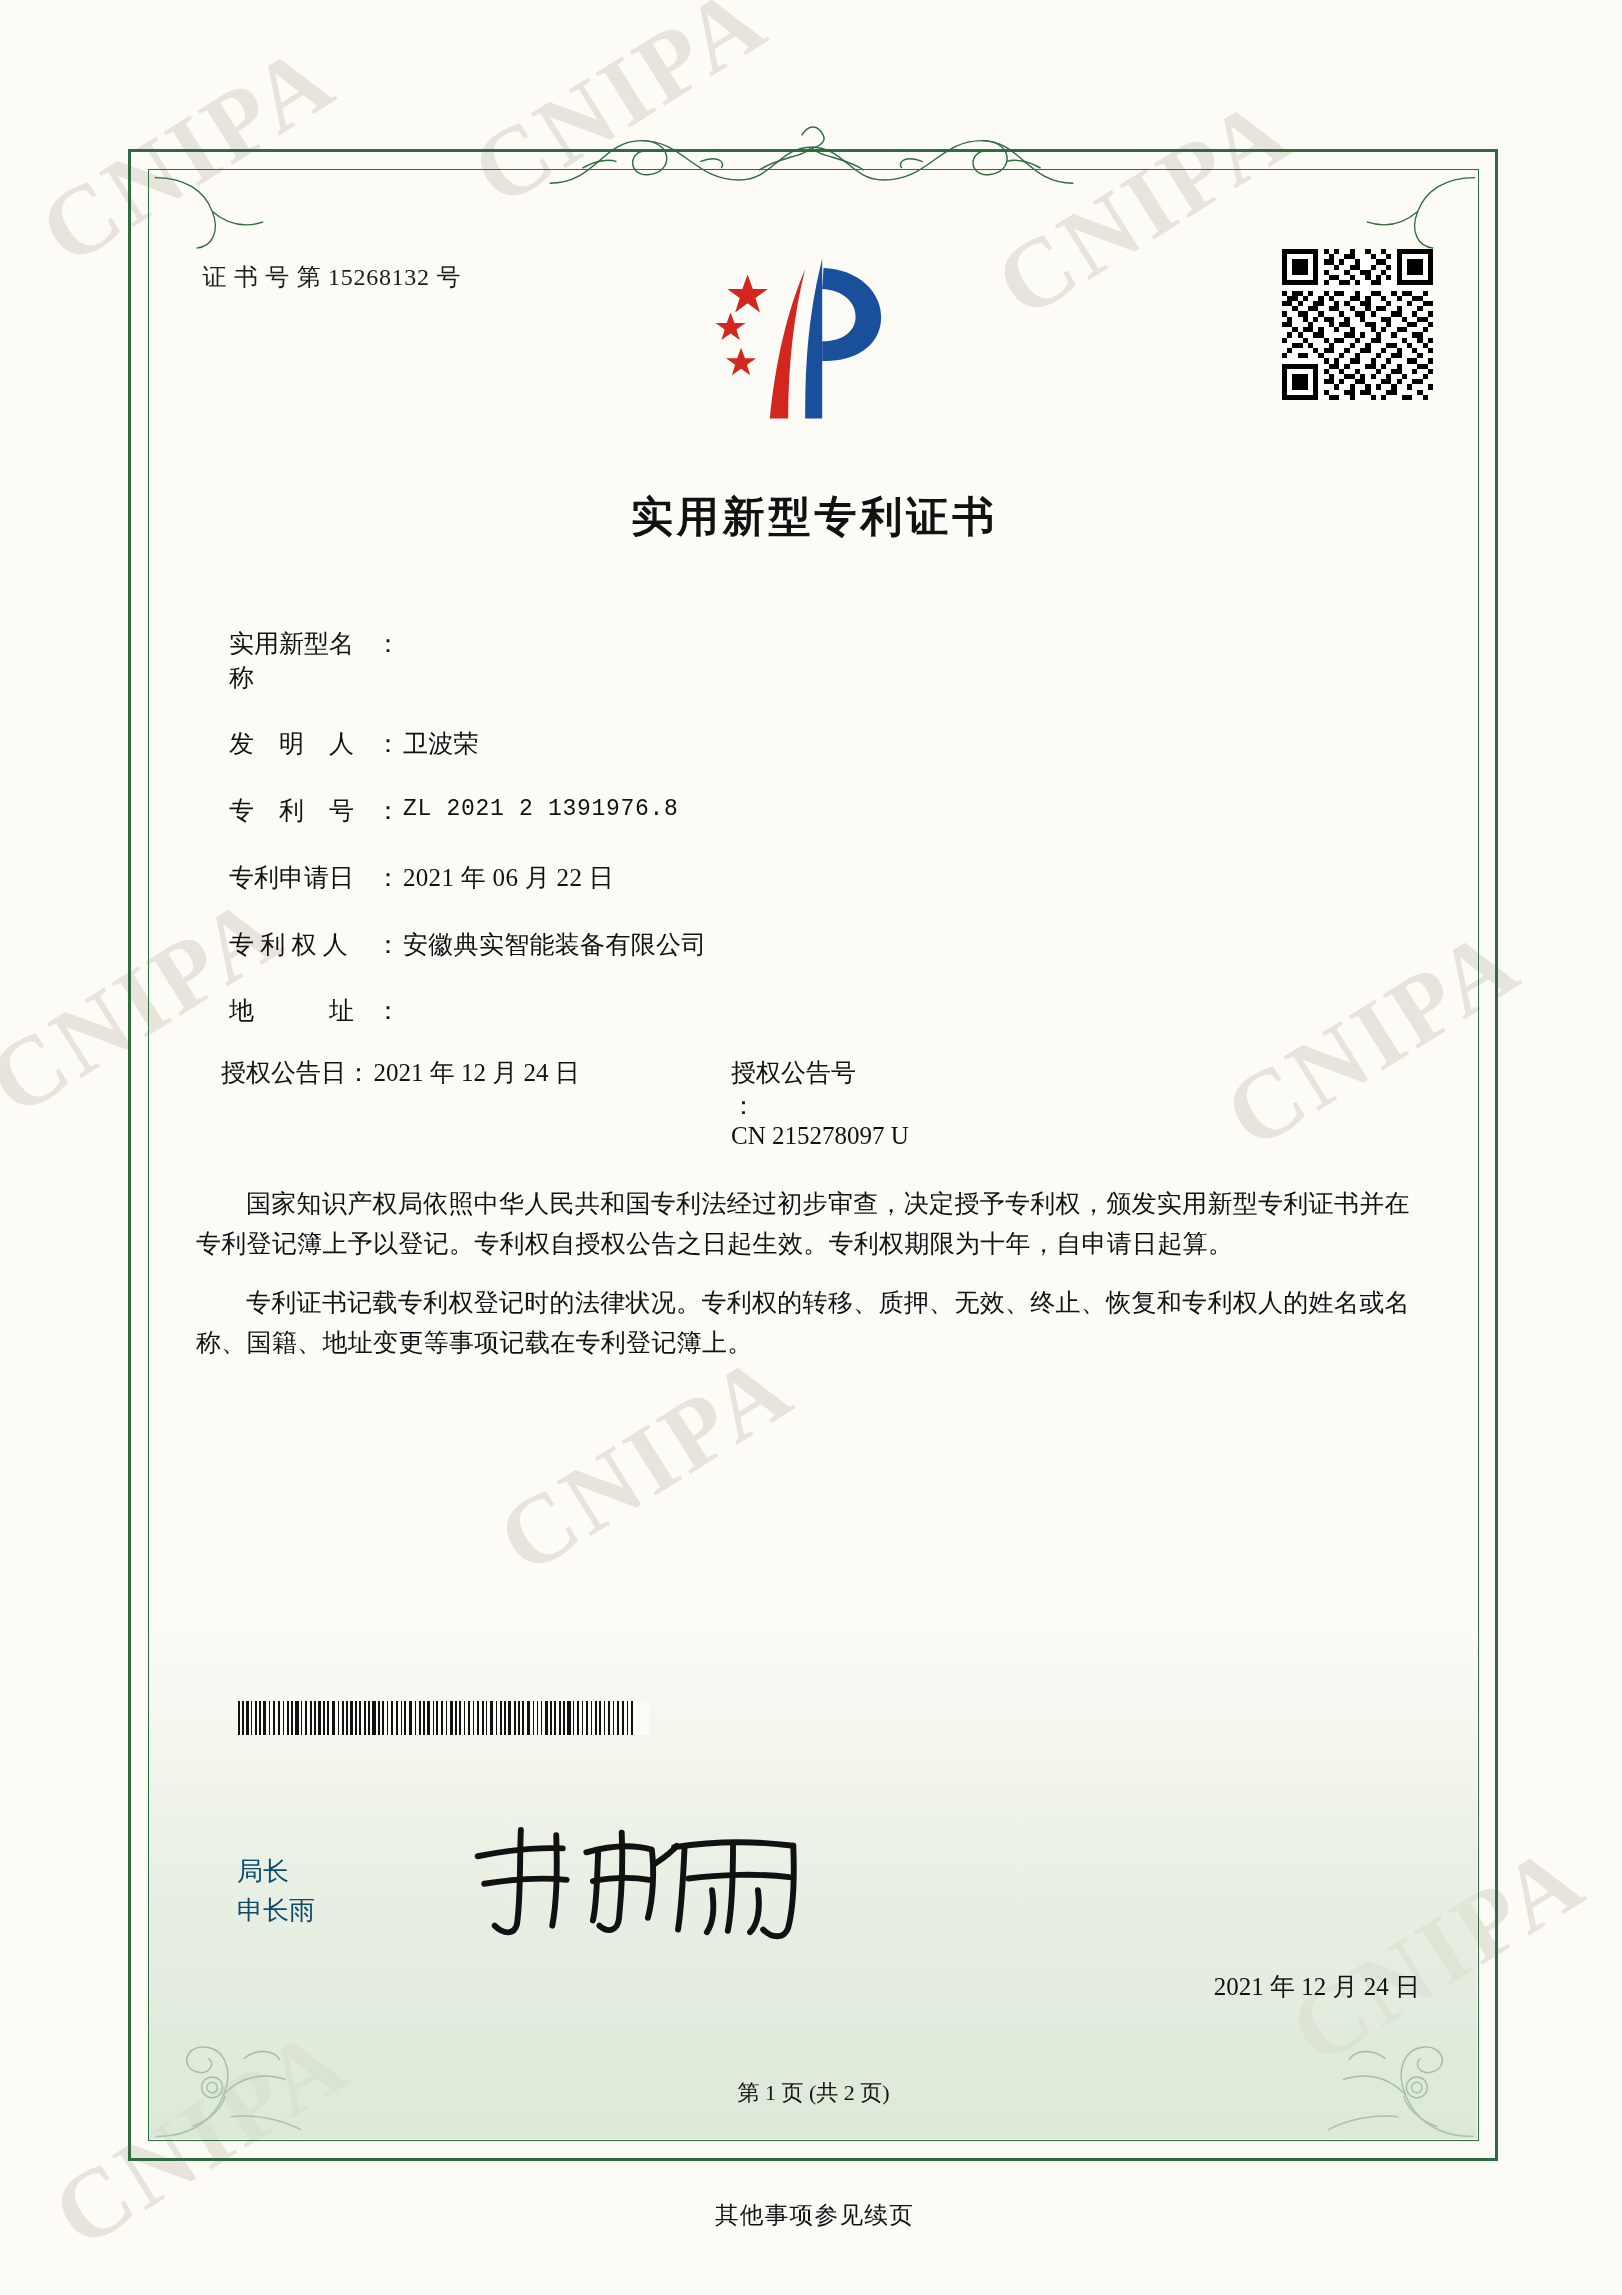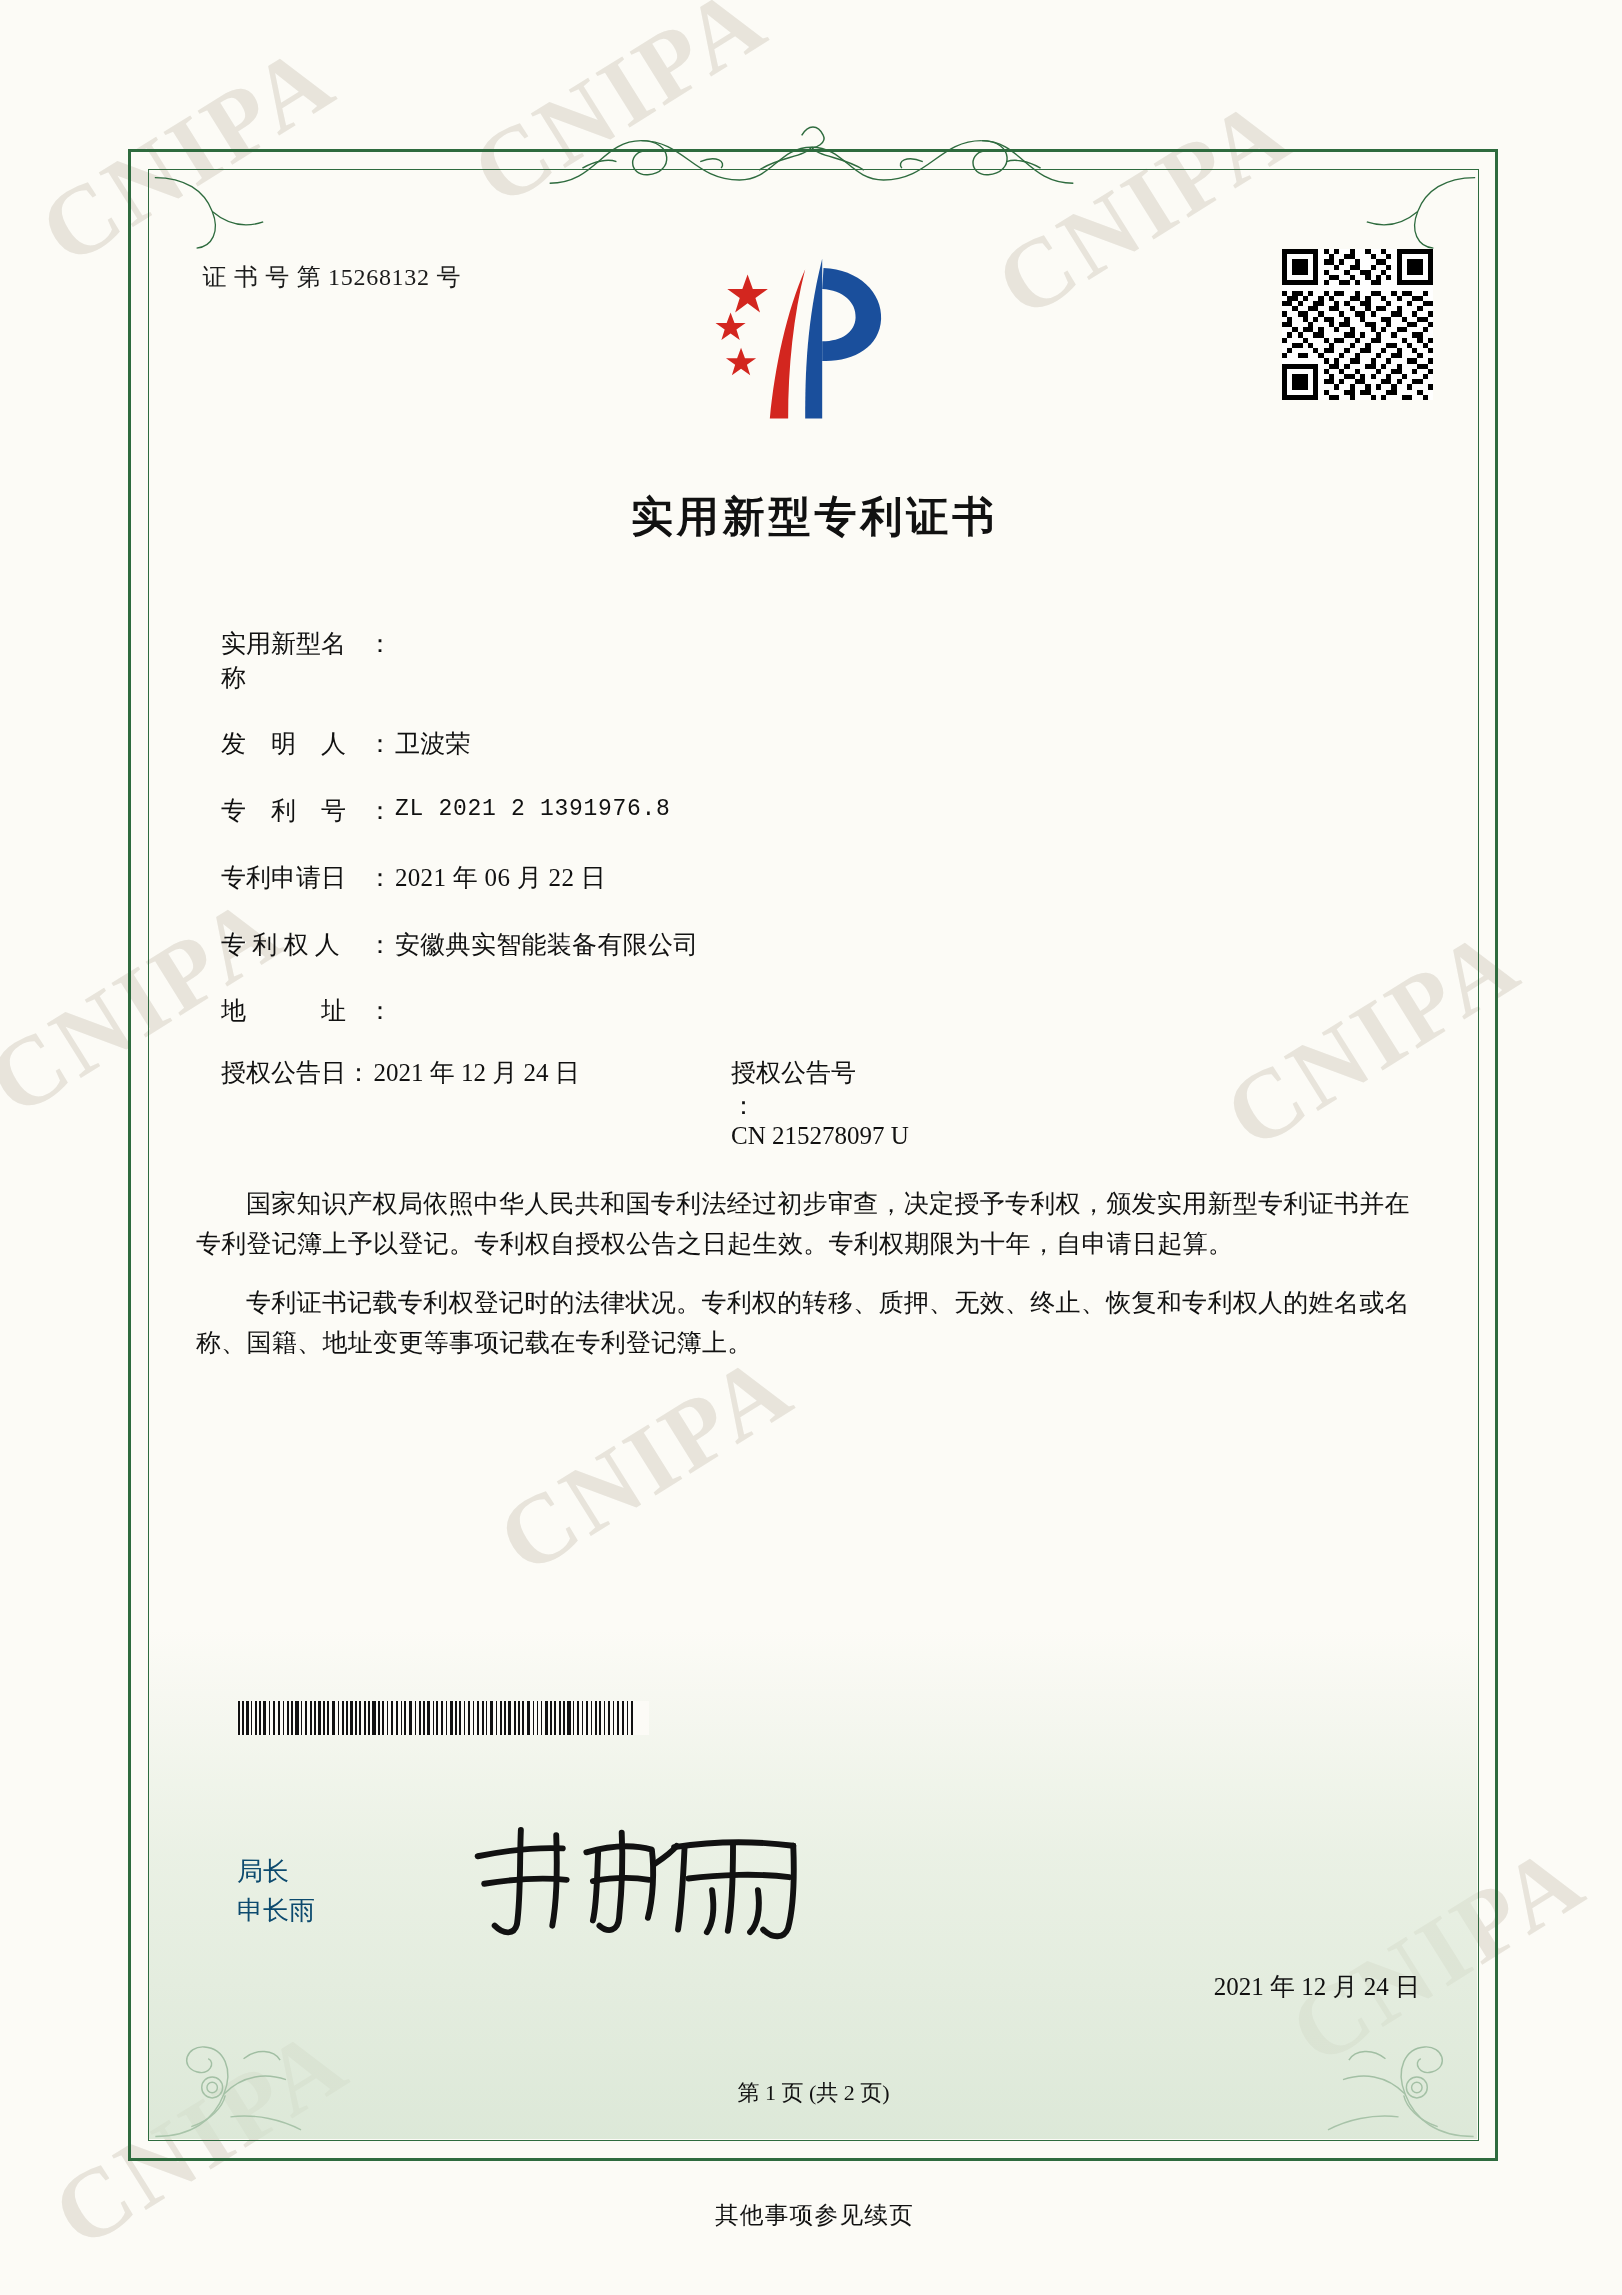--- a/index.html
+++ b/index.html
@@ -112,20 +112,21 @@
     margin-top: 82px;
     padding-left: 25px;
   }
   .row {
     display: flex;
     align-items: flex-start;
     font-size: 25px;
     line-height: 1.35;
     color: #111;
     margin-bottom: 33px;
+    margin-left: 8px;
   }
   .label {
     width: 174px;
     flex: none;
     display: flex;
     justify-content: space-between;
     letter-spacing: 0;
   }
   .colon {
     margin-right: 2.6px;

